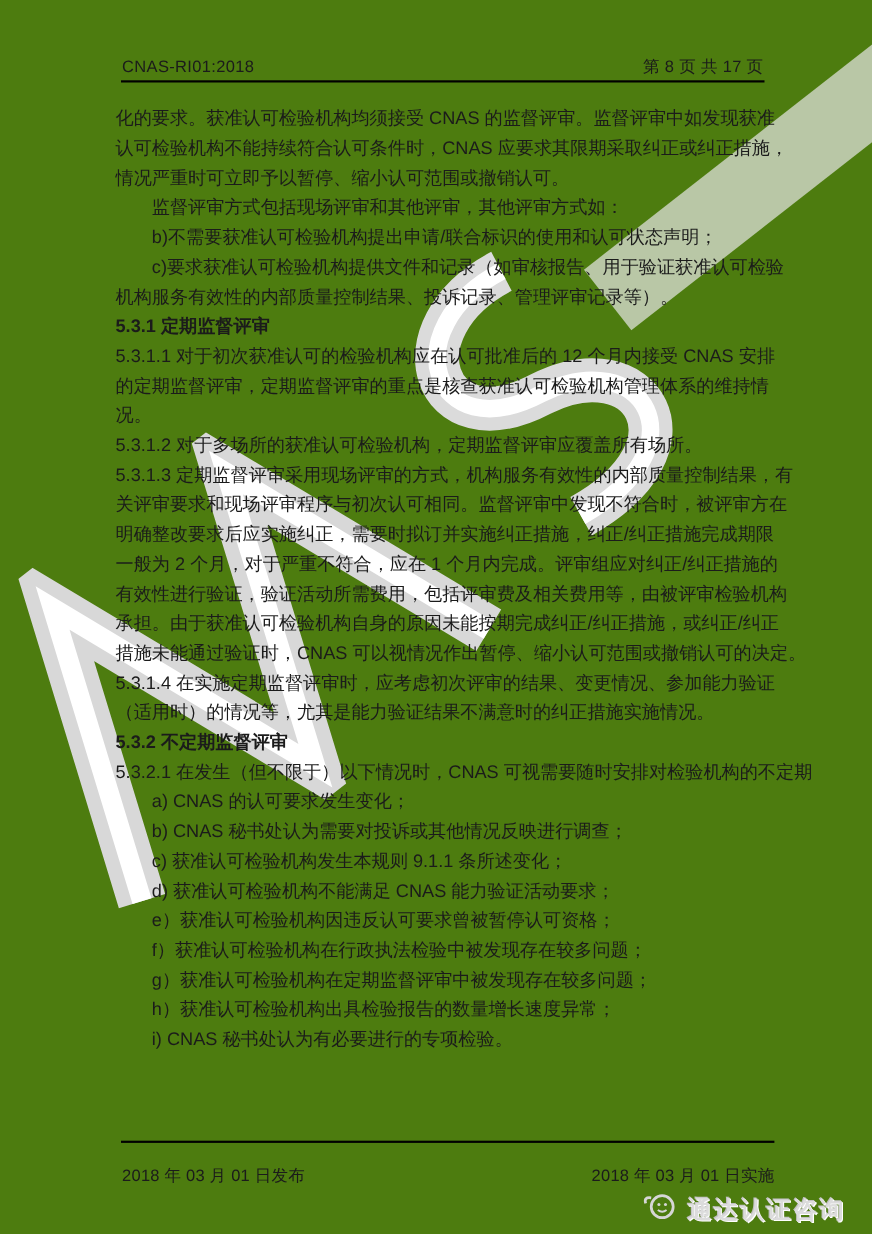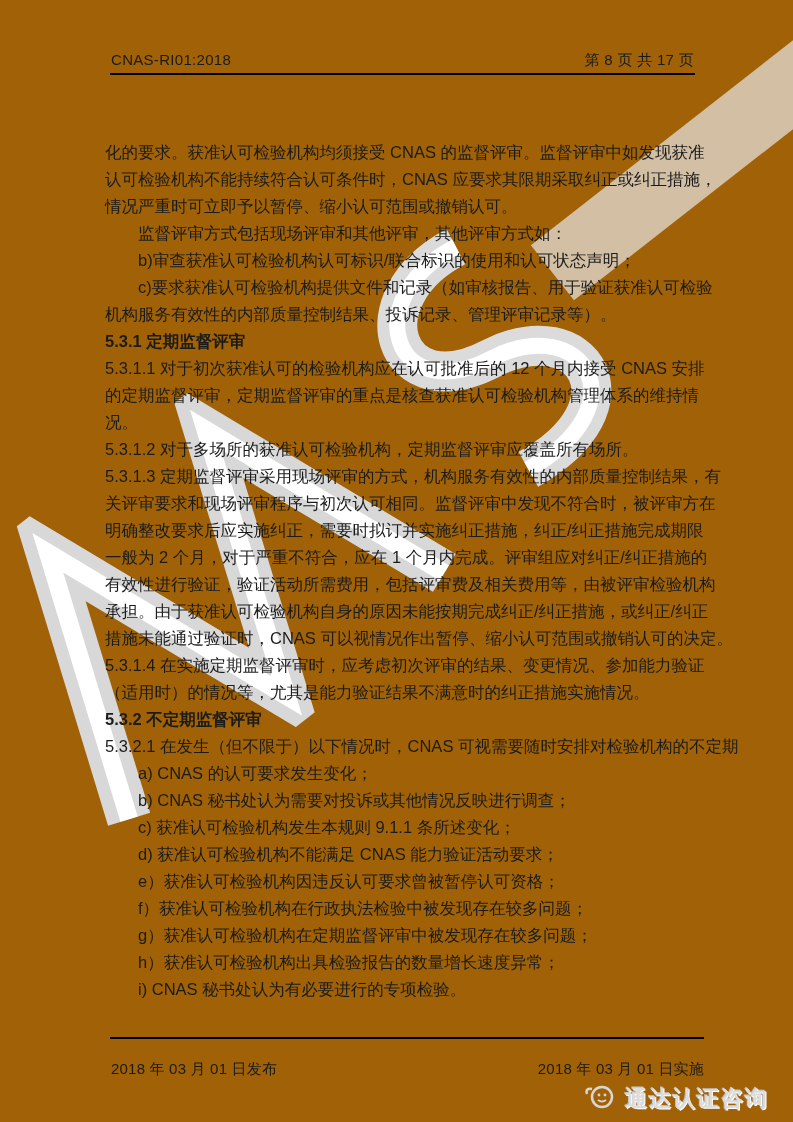--- a/index.html
+++ b/index.html
@@ -1,37 +1,37 @@
 <!DOCTYPE html>
 <html><head>
 <meta charset="utf-8">
 <style>
   html,body { margin:0; padding:0; background:#ffffff; }
   .page {
-    position:relative; width:793px; height:1122px; background:#a16207;
+    position:relative; width:793px; height:1122px; background:#4d7c0f;
     font-family:"Liberation Sans", sans-serif; overflow:hidden; color:#1b1b1b;
   }
   
   .watermark {
     position:absolute; left:-90px; top:240px; width:1060px; height:330px;
     transform:rotate(-38deg); transform-origin:50% 50%;
     z-index:0; pointer-events:none;
   }
   
   .header-row {
     position:absolute; left:111px; top:51px; width:583px; z-index:1;
     display:flex; justify-content:space-between; align-items:baseline;
     font-size:15px; letter-spacing:0.3px;
   }
   .header-rule {
     position:absolute; left:110px; top:73px; width:585px; height:2px;
     background:#000; z-index:1;
   }
   
-  .body-text { position:absolute; left:105px; top:95px; width:590px; z-index:1;margin-top:44px; }
+  .body-text { position:absolute; left:105px; top:95px; width:590px; z-index:1; }
   .line {
     height:27px; line-height:27px; font-size:16.5px; white-space:nowrap;
     color:#1b1b1b;
   }
   .line.bold { font-weight:bold; }
   .line.indent { padding-left:33px; }
   
   .footer-rule {
     position:absolute; left:110px; top:1037px; width:594px; height:2px;
     background:#000; z-index:1;
@@ -72,21 +72,21 @@
     <span>CNAS-RI01:2018</span>
     <span>第 8 页 共 17 页</span>
   </div>
   <div class="header-rule"></div>
 
   <div class="body-text">
       <div class="line">化的要求。获准认可检验机构均须接受 CNAS 的监督评审。监督评审中如发现获准</div>
       <div class="line">认可检验机构不能持续符合认可条件时，CNAS 应要求其限期采取纠正或纠正措施，</div>
       <div class="line">情况严重时可立即予以暂停、缩小认可范围或撤销认可。</div>
       <div class="line indent">监督评审方式包括现场评审和其他评审，其他评审方式如：</div>
-      <div class="line indent">b)审查获准认可检验机构认可标识/联合标识的使用和认可状态声明；</div>
+      <div class="line indent">b)不需要获准认可检验机构提出申请/联合标识的使用和认可状态声明；</div>
       <div class="line indent">c)要求获准认可检验机构提供文件和记录（如审核报告、用于验证获准认可检验</div>
       <div class="line">机构服务有效性的内部质量控制结果、投诉记录、管理评审记录等）。</div>
       <div class="line bold">5.3.1 定期监督评审</div>
       <div class="line">5.3.1.1 对于初次获准认可的检验机构应在认可批准后的 12 个月内接受 CNAS 安排</div>
       <div class="line">的定期监督评审，定期监督评审的重点是核查获准认可检验机构管理体系的维持情</div>
       <div class="line">况。</div>
       <div class="line">5.3.1.2 对于多场所的获准认可检验机构，定期监督评审应覆盖所有场所。</div>
       <div class="line">5.3.1.3 定期监督评审采用现场评审的方式，机构服务有效性的内部质量控制结果，有</div>
       <div class="line">关评审要求和现场评审程序与初次认可相同。监督评审中发现不符合时，被评审方在</div>
       <div class="line">明确整改要求后应实施纠正，需要时拟订并实施纠正措施，纠正/纠正措施完成期限</div>

